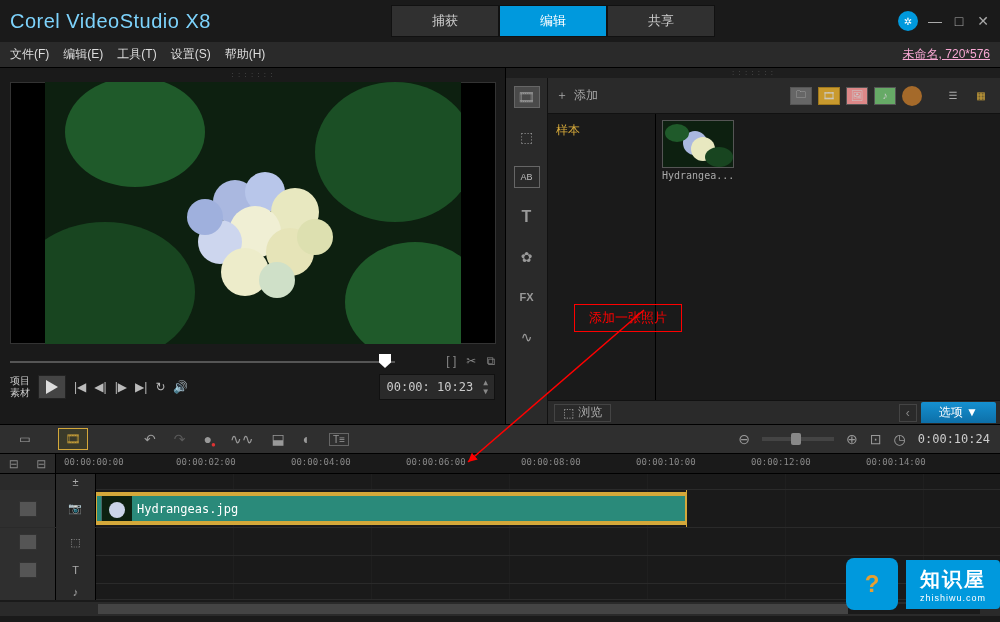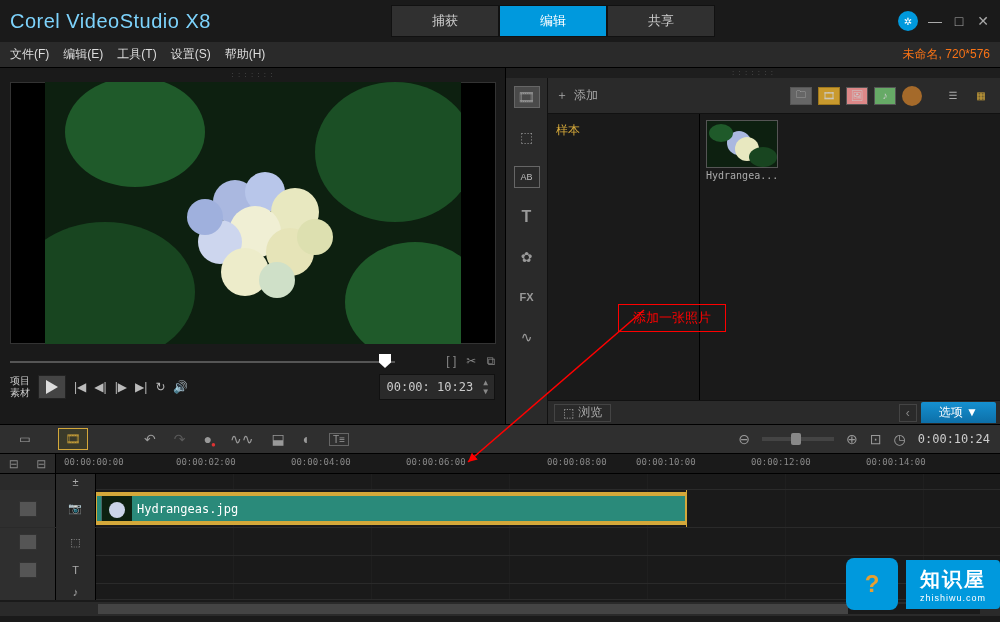--- a/index.html
+++ b/index.html
@@ -7,21 +7,21 @@
 .title-bar { height: 42px; background: #1a1a1a; display: flex; align-items: center; padding: 0 10px; }
 .app-title { font-size: 20px; color: #7dd3fc; letter-spacing: 0.5px; flex: 0 0 auto; }
 .main-tabs { display: flex; margin-left: 180px; }
 .main-tab { padding: 6px 40px; font-size: 13px; color: #ccc; background: #303030; border: 1px solid #111; cursor: pointer; }
 .main-tab.active { background: #0099dd; color: #fff; }
 .win-controls { margin-left: auto; display: flex; align-items: center; gap: 10px; }
 .globe-icon { width: 20px; height: 20px; border-radius: 50%; background: #0099dd; display: flex; align-items: center; justify-content: center; font-size: 10px; color: #fff; }
 .win-btn { width: 14px; height: 14px; color: #aaa; cursor: pointer; display: flex; align-items: center; justify-content: center; font-size: 14px; }
 .menu-bar { height: 26px; background: #2a2a2a; display: flex; align-items: center; padding: 0 10px; gap: 14px; border-bottom: 1px solid #000; }
 .menu-item { color: #ddd; font-size: 12px; cursor: pointer; }
-.proj-info { margin-left: auto; color: #f97316; font-size: 12px; }
+.proj-info { margin-left: auto; color: #f9a8d4; font-size: 12px; text-decoration: underline; }
 .main-area { display: flex; height: 356px; }
 .preview-pane { width: 506px; background: #1a1a1a; border-right: 1px solid #000; padding: 2px 10px 0 10px; }
 .drag-dots-h { height: 10px; color: #555; font-size: 8px; text-align: center; letter-spacing: 1px; }
 .preview-img { width: 486px; height: 262px; background: #000; display: flex; align-items: center; justify-content: center; border: 1px solid #333; margin-top: 2px; }
 .hydrangea-svg { width: 416px; height: 262px; }
 .scrub-bar { height: 20px; position: relative; margin: 6px 0 0 0; }
 .scrub-line { position: absolute; left: 0; right: 100px; top: 11px; height: 2px; background: #555; }
 .scrub-handle { position: absolute; right: 104px; top: 4px; width: 12px; height: 14px; background: #fff; clip-path: polygon(0 0, 100% 0, 100% 60%, 50% 100%, 0 60%); }
 .scrub-icons { position: absolute; right: 0; top: 4px; display: flex; gap: 10px; color: #888; }
 .play-controls { display: flex; align-items: center; gap: 8px; margin-top: 4px; }
@@ -38,21 +38,21 @@
 .lib-main { flex: 1; display: flex; flex-direction: column; }
 .lib-toolbar { height: 36px; background: #2a2a2a; display: flex; align-items: center; padding: 0 8px; gap: 8px; border-bottom: 1px solid #111; }
 .add-btn { display: flex; align-items: center; gap: 6px; color: #aaa; cursor: pointer; }
 .lib-tb-right { margin-left: auto; display: flex; gap: 6px; align-items: center; }
 .tb-ico { width: 22px; height: 18px; border: 1px solid #555; display: flex; align-items: center; justify-content: center; font-size: 10px; cursor: pointer; }
 .tb-ico.media { background: #c99a2e; border-color: #a0781c; }
 .tb-ico.folder { background: #666; }
 .tb-ico.photo { background: #d88; }
 .tb-ico.music { background: #6a6; }
 .lib-body { flex: 1; display: flex; }
-.lib-folders { width: 152px; background: #1a1a1a; border-right: 1px solid #000; padding: 6px; }
+.lib-folders { width: 108px; background: #1a1a1a; border-right: 1px solid #000; padding: 6px; }
 .folder-item { color: #d4a83a; font-size: 12px; padding: 2px; }
 .lib-items { flex: 1; background: #1a1a1a; padding: 6px; position: relative; }
 .thumb-card { width: 72px; }
 .thumb-img { width: 72px; height: 48px; background: #333; border: 1px solid #555; display: flex; align-items: center; justify-content: center; }
 .thumb-label { font-size: 10px; color: #aaa; font-family: monospace; margin-top: 2px; }
 .annotation-box { position: absolute; left: -82px; top: 190px; border: 1px solid #ff0000; color: #ff0000; padding: 4px 14px; font-size: 13px; background: transparent; }
 .annotation-line { position: absolute; pointer-events: none; }
 .lib-footer { height: 24px; background: #2a2a2a; display: flex; align-items: center; border-top: 1px solid #111; }
 .browse-btn { display: flex; align-items: center; gap: 4px; padding: 0 8px; color: #aaa; border: 1px solid #444; height: 18px; margin-left: 6px; }
 .scroll-arrow { width: 18px; height: 18px; border: 1px solid #444; margin-left: auto; display: flex; align-items: center; justify-content: center; color: #888; }
@@ -267,21 +267,21 @@
 <div class="tl-ruler">
   <div class="tl-trackhead" style="display:flex;align-items:center;justify-content:space-around;">
     <span style="color:#888;">⊟</span>
     <span style="color:#888;">⊟</span>
   </div>
   <div class="ruler-marks">
     <div class="ruler-tick" style="left:8px;">00:00:00:00</div>
     <div class="ruler-tick" style="left:120px;">00:00:02:00</div>
     <div class="ruler-tick" style="left:235px;">00:00:04:00</div>
     <div class="ruler-tick" style="left:350px;">00:00:06:00</div>
-    <div class="ruler-tick" style="left:491px;">00:00:08:00</div>
+    <div class="ruler-tick" style="left:465px;">00:00:08:00</div>
     <div class="ruler-tick" style="left:580px;">00:00:10:00</div>
     <div class="ruler-tick" style="left:695px;">00:00:12:00</div>
     <div class="ruler-tick" style="left:810px;">00:00:14:00</div>
   </div>
 </div>
 
 <div class="tl-tracks">
   <div class="track-empty-row shorter">
     <div class="tl-trackhead" style="height:16px;"></div>
     <div class="track-head2" style="height:16px;">±</div>

